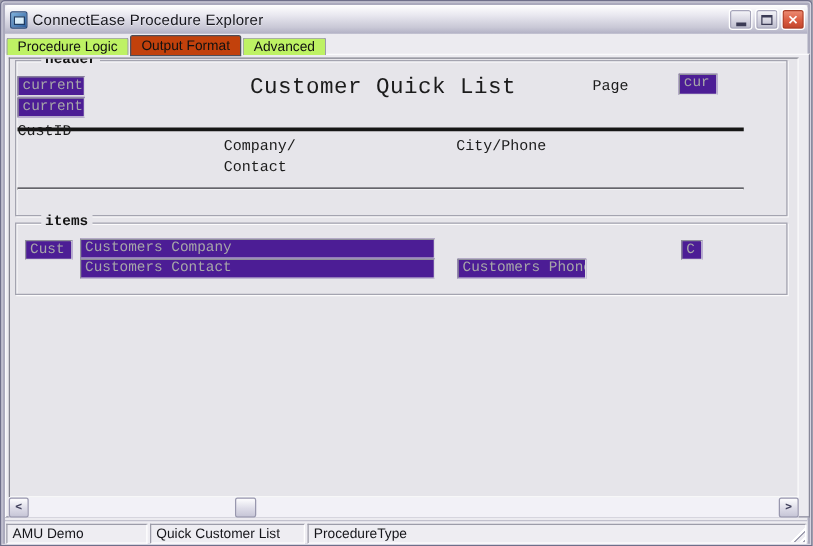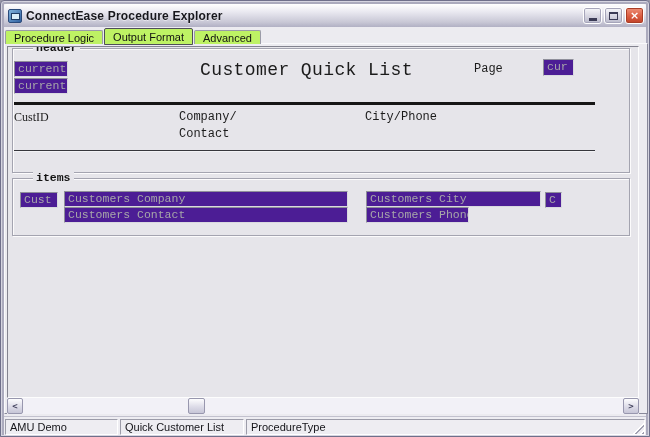--- a/index.html
+++ b/index.html
@@ -15,38 +15,38 @@
   .titlebar{
     position:absolute;left:3px;top:3px;right:3px;height:23px;
     background:linear-gradient(#ffffff,#e9e8f0 35%,#c9c8d6 78%,#b1b0c4);
     display:flex;align-items:center;border-radius:3px 3px 0 0;
   }
   .app-icon{width:14px;height:14px;margin:0 4px 0 4px;position:relative;
     background:linear-gradient(135deg,#7fb2dd,#2f5f9e);
     border:1px solid #2a4a7a;border-radius:2px;flex:none;}
   .app-icon::after{content:"";position:absolute;left:2px;top:3px;width:7px;height:5px;
     background:#d9edf9;border:1px solid #1e3c64;}
-  .title-text{font-weight:bold;font-size:12px;color:#17171d;letter-spacing:.2px;
+  .title-text{font-weight:normal;font-size:12px;color:#17171d;letter-spacing:.2px;
     text-shadow:0 1px 0 rgba(255,255,255,.5);}
   .win-buttons{margin-left:auto;display:flex;gap:2px;margin-right:2px;}
   .win-btn{width:19px;height:17px;border-radius:3px;border:1px solid #ffffff;
     display:flex;align-items:center;justify-content:center;padding:0;}
   .btn-plain{background:linear-gradient(#f8f8fb,#d6d5e1 55%,#babacb);
     box-shadow:inset 0 0 0 1px #a6a5ba;}
   .min-bar{width:8px;height:3px;background:#3b3b55;margin-top:8px;}
   .max-box{width:9px;height:8px;border:1px solid #3b3b55;border-top-width:2px;background:transparent;}
   .btn-close{background:linear-gradient(#ee9078,#da5c41 55%,#c04229);
     box-shadow:inset 0 0 0 1px #a93d26;color:#fff;font-size:11px;font-weight:bold;
     font-family:"DejaVu Sans",sans-serif;line-height:1;}
   
   .tabstrip{position:absolute;left:4px;top:26px;height:17px;display:flex;align-items:flex-end;z-index:2;}
   .tab{height:14px;padding:0 8px;font-size:11px;color:#111;background:#bef264;
     border:1px solid #9b9ba8;border-bottom:none;border-radius:2px 2px 0 0;
     display:flex;align-items:center;margin-right:1px;position:relative;}
-  .tab.selected{height:17px;background:#bef264;border:1px solid #4e4e59;
+  .tab.selected{height:17px;background:#c2410c;border:1px solid #4e4e59;
     z-index:3;margin-bottom:-1px;}
   
   .tabpanel{position:absolute;left:3px;top:42px;width:644px;height:371px;background:#ecebf0;
     border-top:1px solid #fafafc;border-left:1px solid #fafafc;
     border-right:1px solid #88889a;border-bottom:1px solid #88889a;}
   .surface{position:absolute;left:2px;top:2px;width:632px;height:352px;background:#e6e5ea;
     border:1px solid;border-color:#83838f #fdfdfd #fdfdfd #83838f;overflow:hidden;}
   .band{position:absolute;border:1px solid #a4a4b0;
     box-shadow:inset 1px 1px 0 rgba(255,255,255,.85), 1px 1px 0 rgba(255,255,255,.85);}
   .band-label{position:absolute;top:-8px;left:20px;background:#e6e5ea;padding:0 3px;
@@ -120,34 +120,33 @@
         <span class="band-label">header</span>
       </div>
       <div class="dfield" style="left:6px;top:14px;width:54px;height:16px;">current</div>
       <div class="dfield" style="left:6px;top:31px;width:54px;height:16px;">current</div>
       <div class="dtext dtitle" style="left:192px;top:17px;">Customer Quick List</div>
       <div class="dtext" style="left:466px;top:16px;">Page</div>
       <div class="dfield" style="left:535px;top:12px;width:31px;height:17px;">cur</div>
 
       <div class="rule rule-thick" style="left:6px;top:55px;width:581px;"></div>
 
-      <div class="dtext" style="left:6px;top:64px;font-family:Liberation Serif, serif;">CustID</div>
+      <div class="dtext" style="left:6px;top:52px;">CustID</div>
       <div class="dtext" style="left:171px;top:64px;">Company/</div>
       <div class="dtext" style="left:171px;top:81px;">Contact</div>
       <div class="dtext" style="left:357px;top:64px;">City/Phone</div>
 
       <div class="rule rule-thin" style="left:6px;top:103px;width:581px;"></div>
 
       <div class="band" style="left:4px;top:131px;width:618px;height:58px;">
         <span class="band-label">items</span>
       </div>
       <div class="dfield" style="left:12px;top:145px;width:38px;height:16px;">Cust</div>
       <div class="dfield" style="left:56px;top:144px;width:284px;height:16px;">Customers Company</div>
       <div class="dfield" style="left:56px;top:160px;width:284px;height:16px;">Customers Contact</div>
-      <div class="dfield" style="left:358px;top:144px;width:175px;height:16px;">Customers City</div>
       <div class="dfield" style="left:358px;top:160px;width:103px;height:16px;">Customers Phone</div>
       <div class="dfield" style="left:537px;top:145px;width:17px;height:16px;">C</div>
 
     </div>
 
     <div class="hscroll">
       <button class="sb-btn">
         <span>&lt;</span>
       </button>
       <div class="sb-track">

